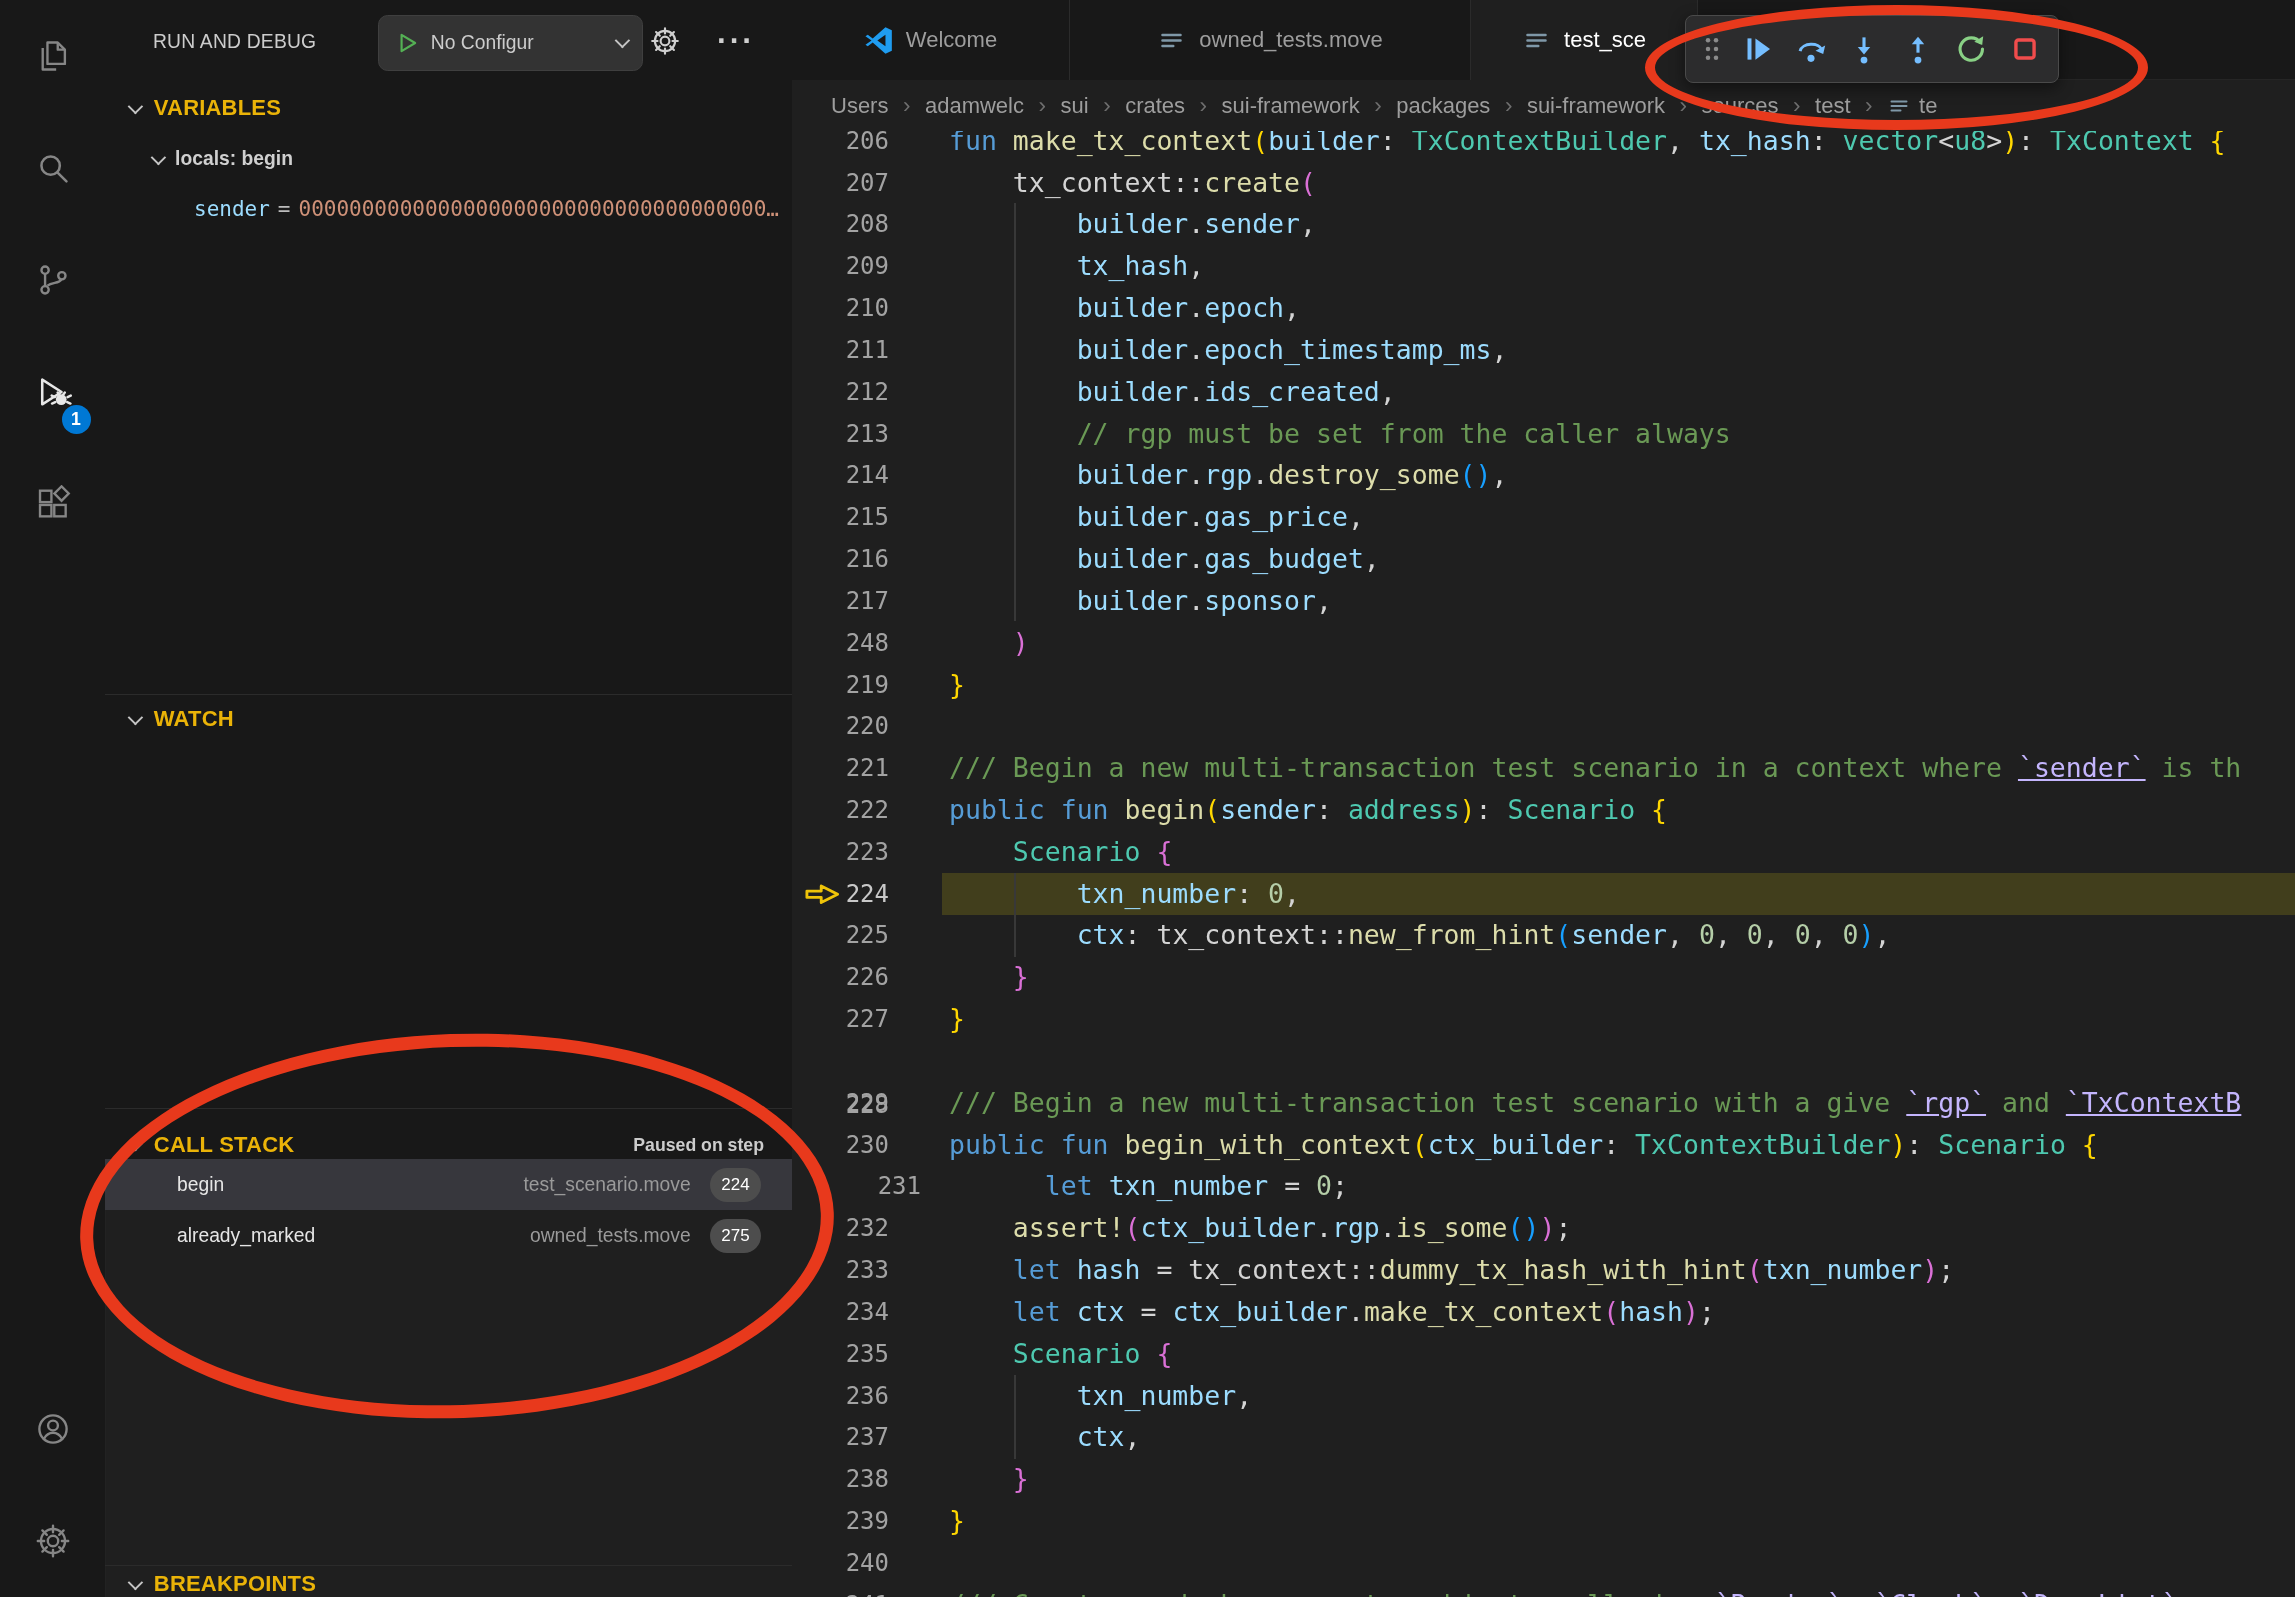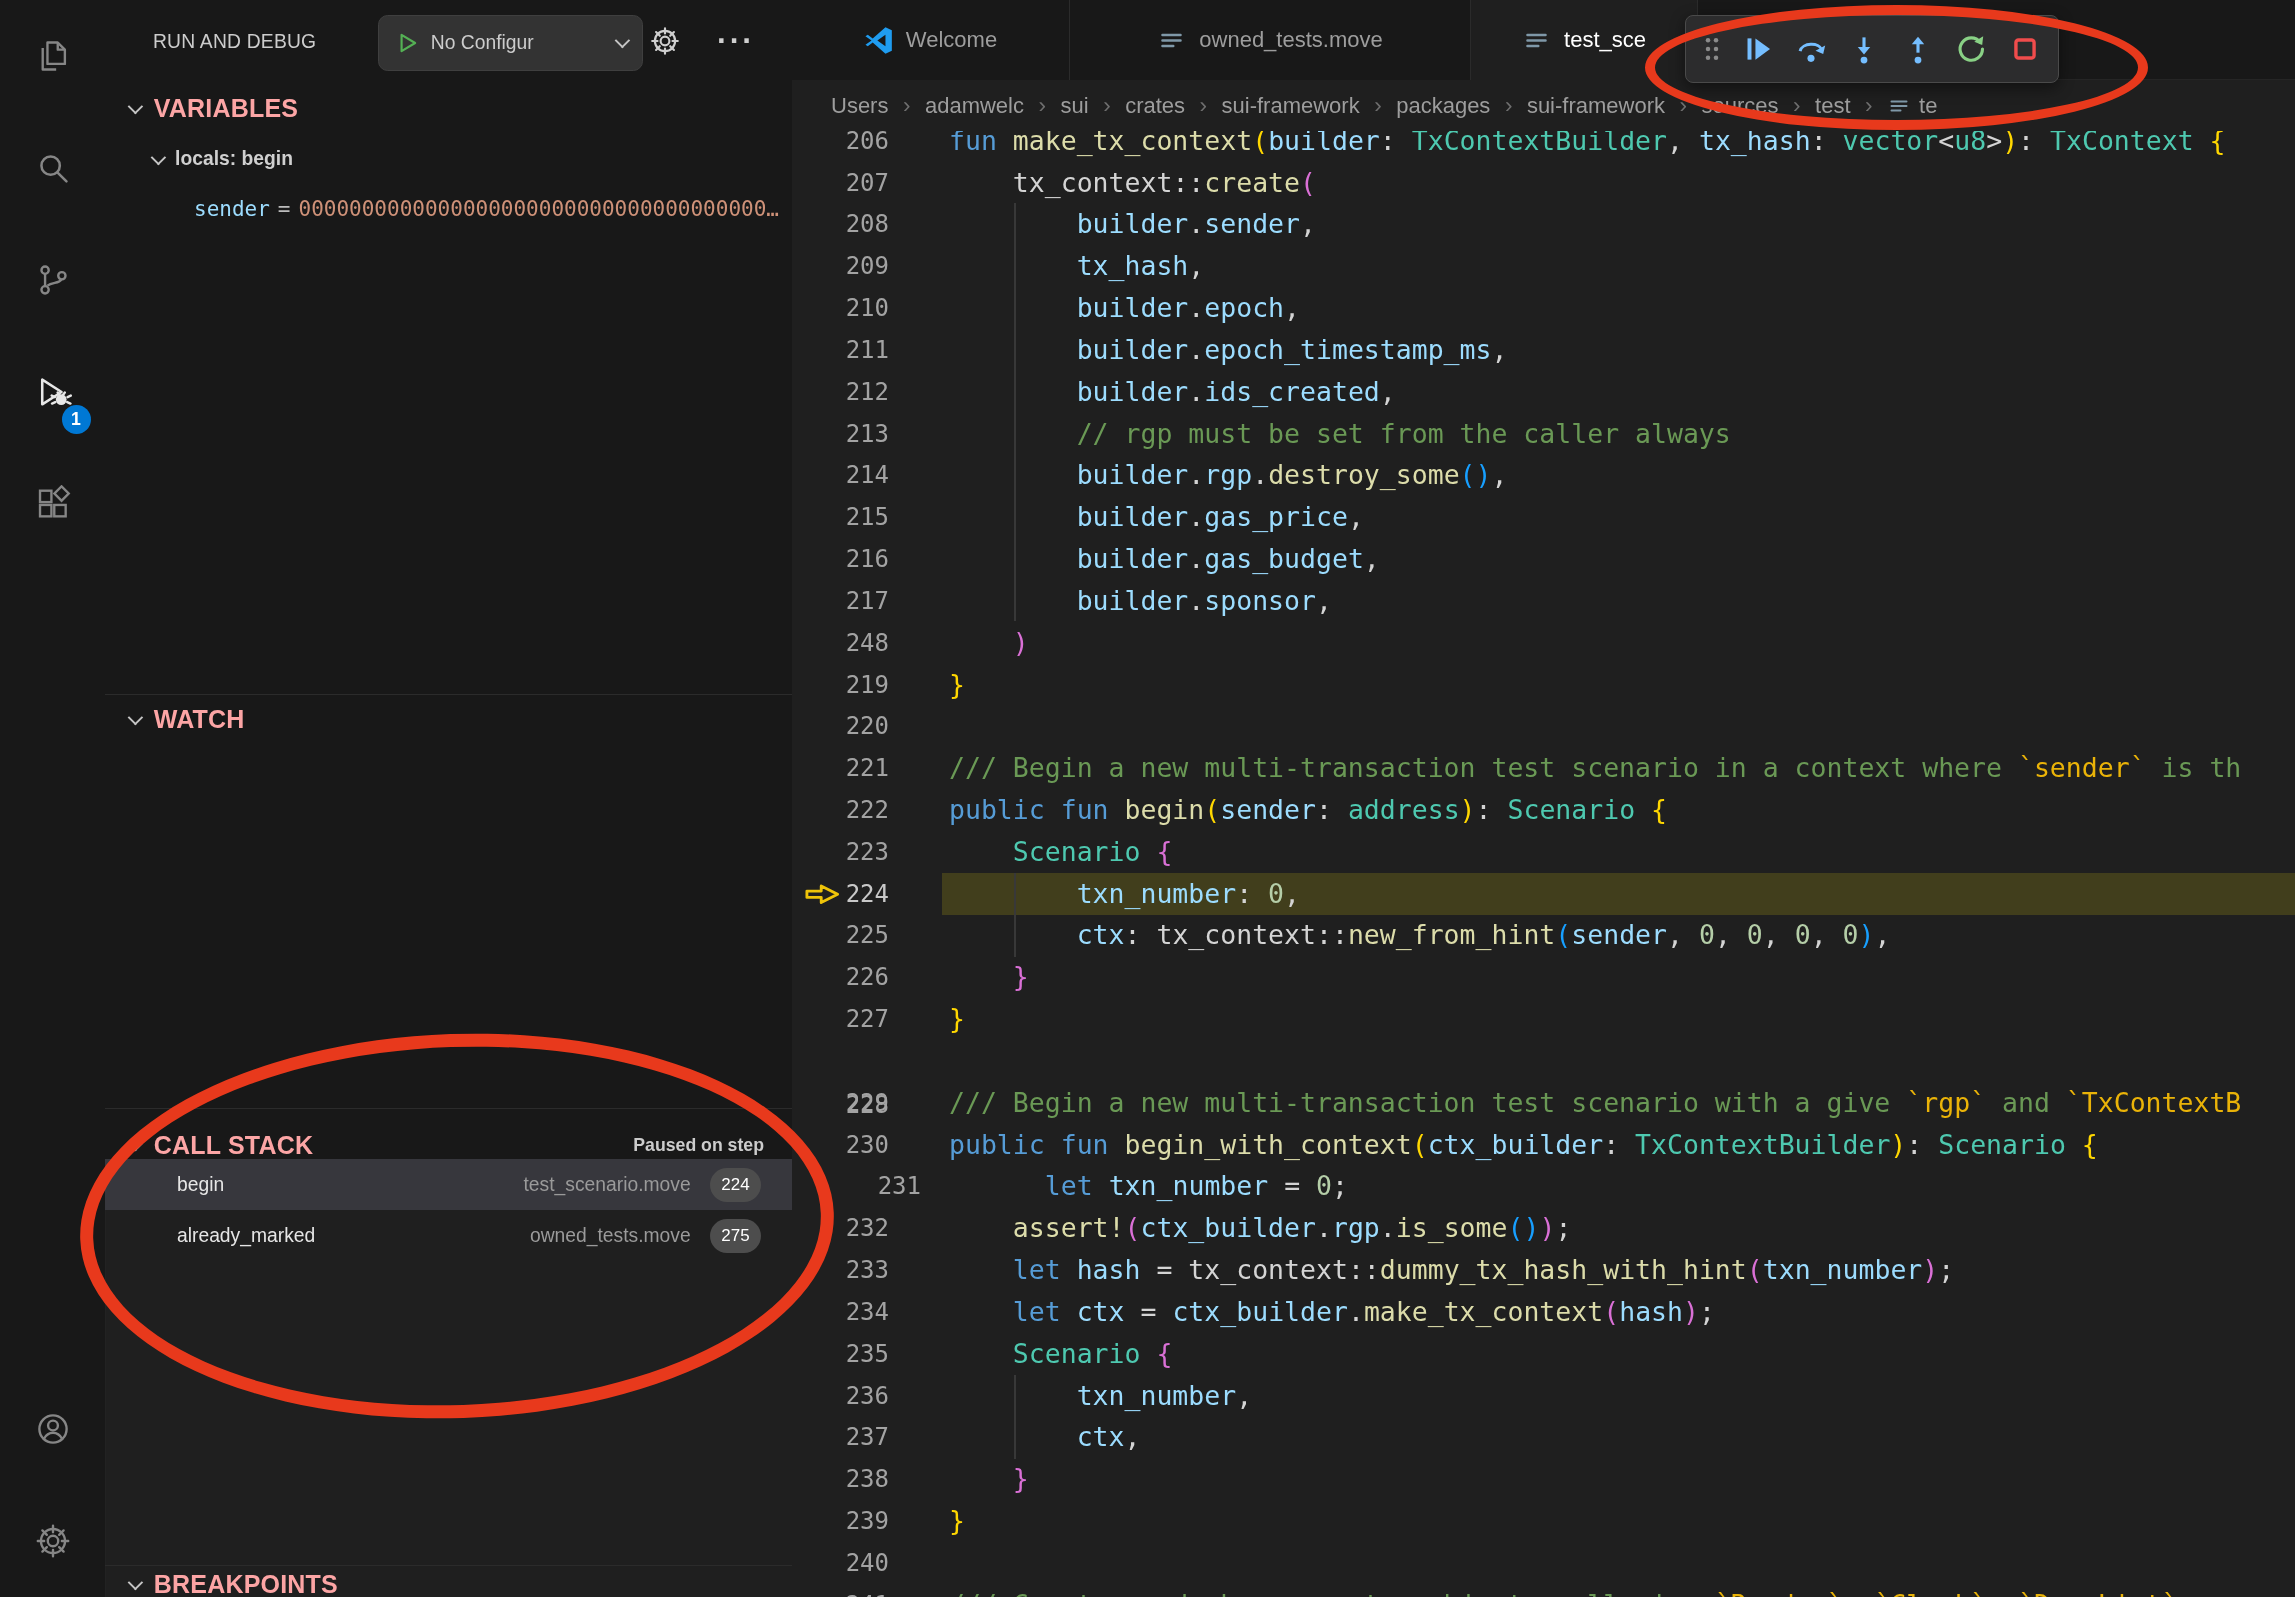--- a/index.html
+++ b/index.html
@@ -24,21 +24,21 @@
   .cfg svg{width:26px;height:26px;flex:0 0 auto;}
   .cfg-label{font-size:19.3px;color:#cccccc;white-space:nowrap;overflow:hidden;flex:1 1 auto;}
   .chev{display:inline-block;width:10.5px;height:10.5px;border-right:2.4px solid #c5c5c5;border-bottom:2.4px solid #c5c5c5;transform:rotate(45deg);flex:0 0 auto;}
   .chev.sm{width:8.8px;height:8.8px;border-width:2.1px;margin-top:-4.8px;}
   .hicon{position:absolute;top:12px;width:58px;height:58px;display:flex;align-items:center;justify-content:center;color:#cfcfcf;cursor:pointer;}
   .hicon svg{width:32px;height:32px;}
   .hicon.dots{font-size:31px;font-weight:700;letter-spacing:2.4px;padding-bottom:11.3px;}
 
   .sec-head{position:absolute;left:0;width:687px;height:32px;display:flex;align-items:center;cursor:pointer;}
   .sec-head .chev{margin-left:25px;margin-right:13px;margin-top:-3.2px;width:8.8px;height:8.8px;border-width:2.3px;}
-  .sec-label{font-size:25px;font-weight:700;color:#fca5a5;letter-spacing:0.2px;}
+  .sec-label{font-size:22px;font-weight:700;color:#eab308;letter-spacing:0.2px;}
   .sec-status{margin-left:auto;margin-right:28px;font-size:17.7px;font-weight:600;color:#cccccc;}
   .divider{position:absolute;left:0;width:687px;height:0.8px;background:#2b2b2b;}
 
   .scope-row{position:absolute;left:8px;top:143px;width:687px;height:32px;display:flex;align-items:center;cursor:pointer;}
   .scope-row .chev{margin-left:40px;margin-right:11.3px;margin-top:-3.2px;width:8.8px;height:8.8px;border-width:2.3px;}
   .scope-label{font-size:19.3px;font-weight:600;color:#d0d0d0;}
   .var-row{position:absolute;left:89px;top:193px;width:590px;height:32px;display:flex;align-items:center;
            font-family:"DejaVu Sans Mono",monospace;font-size:21px;white-space:nowrap;overflow:hidden;cursor:pointer;}
   .var-row .clip{white-space:nowrap;overflow:hidden;text-overflow:ellipsis;}
   .vname{color:#9cdcfe;}.veq{color:#bbbbbb;padding:0 8px;}.vval{color:#ce9178;}
@@ -55,21 +55,21 @@
   .editor{position:absolute;left:792px;top:0;width:1503px;height:1597px;background:#1f1f1f;overflow:hidden;}
   .cl{position:absolute;left:0;width:1503px;height:42px;cursor:text;}
   .cl.hl{background:linear-gradient(to right,rgba(0,0,0,0) 150px,#413e1c 150px);}
   .ln{position:absolute;left:0;top:0;width:97px;text-align:right;font-family:"DejaVu Sans Mono",monospace;
       font-size:24px;line-height:42px;color:#a3a3a3;}
   .ln.cur{color:#c8c8c8;}
   .lc{position:absolute;left:157px;top:0;font-family:"DejaVu Sans Mono",monospace;font-size:26.5px;line-height:42px;white-space:pre;}
   .marker{position:absolute;left:13px;top:9.7px;width:35px;height:22.5px;}
   .ig{position:absolute;width:1.6px;background:#383838;}
   .tk-d{color:#d4d4d4}.tk-kw{color:#569cd6}.tk-ty{color:#4ec9b0}.tk-fn{color:#dcdcaa}.tk-vr{color:#9cdcfe}
-  .tk-nm{color:#b5cea8}.tk-cm{color:#6a9955}.tk-cmu{color:#eab308;}
+  .tk-nm{color:#b5cea8}.tk-cm{color:#6a9955}.tk-cmu{color:#c4b5fd;text-decoration:underline;}
   .tk-b1{color:#ffd700}.tk-b2{color:#da70d6}.tk-b3{color:#179fff}
 
   .breadcrumbs{position:absolute;left:792px;top:80px;width:1503px;height:51px;background:#1f1f1f;z-index:15;
                display:flex;align-items:center;padding-left:39px;box-sizing:border-box;white-space:nowrap;overflow:hidden;}
   .crumb{font-size:22px;color:#9d9d9d;cursor:pointer;}
   .crumb-sep{font-size:22.5px;color:#6e6e6e;padding:0 14.5px;}
   .crumb-icon{display:inline-flex;margin-right:8px;}
   .crumb-icon svg{width:24px;height:24px;}
 
   .tabstrip{position:absolute;left:792px;top:0;width:1503px;height:80px;background:#181818;z-index:20;display:flex;

